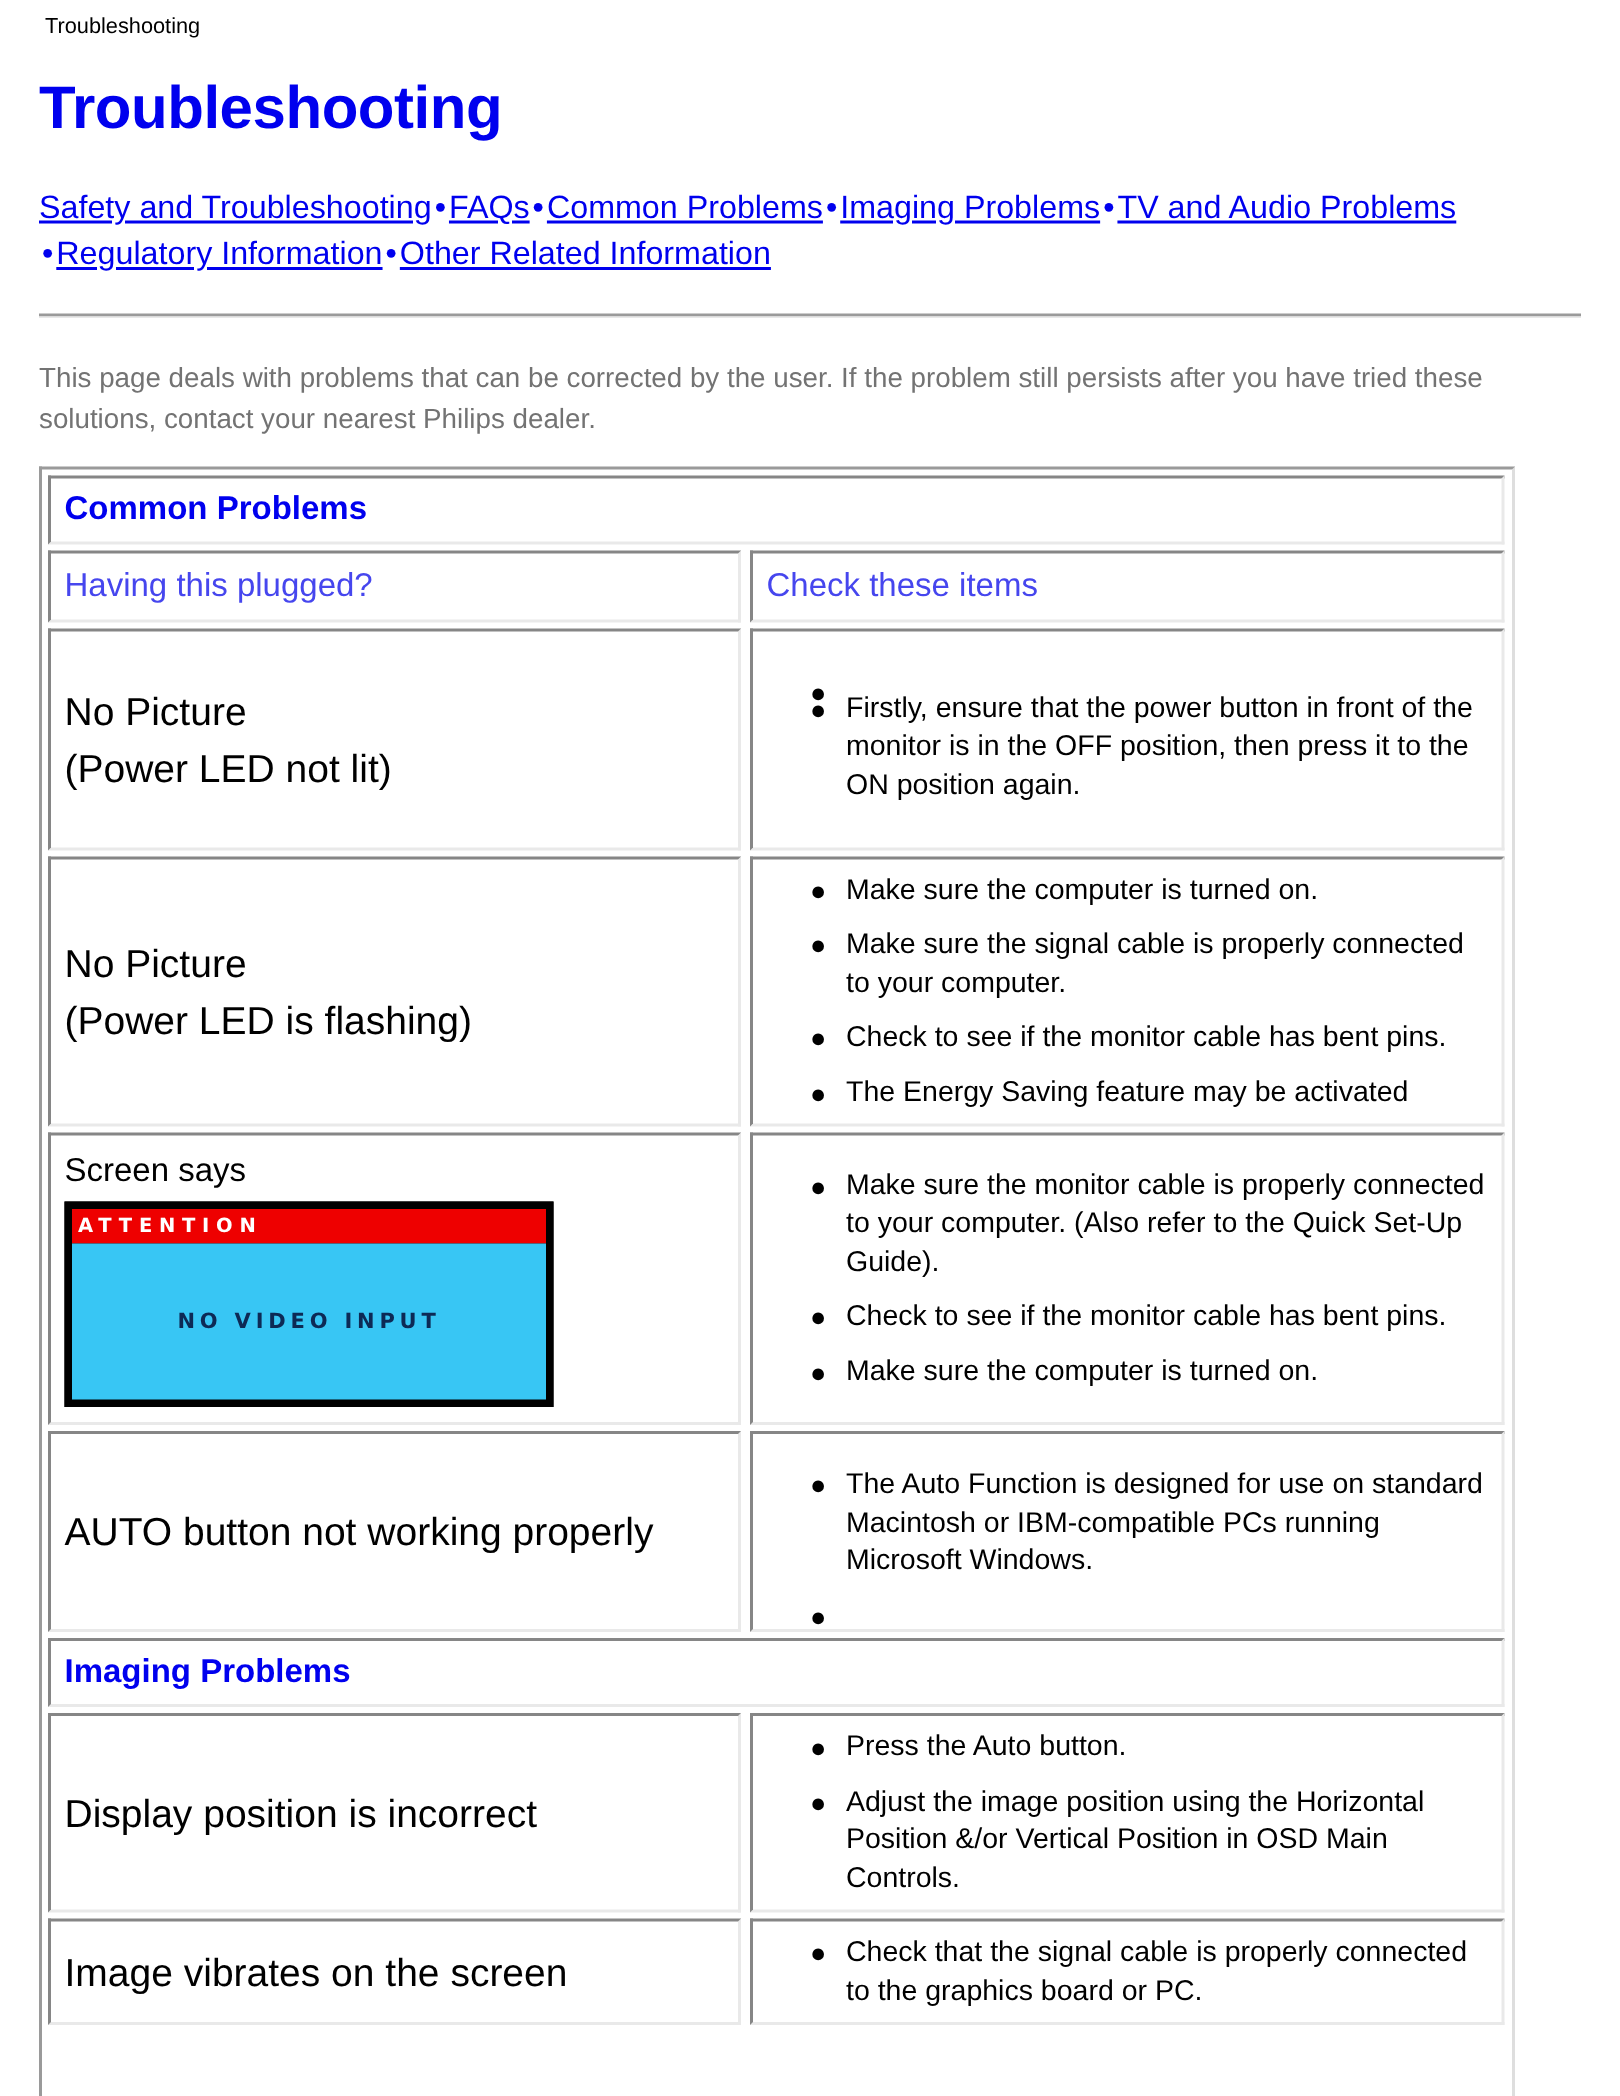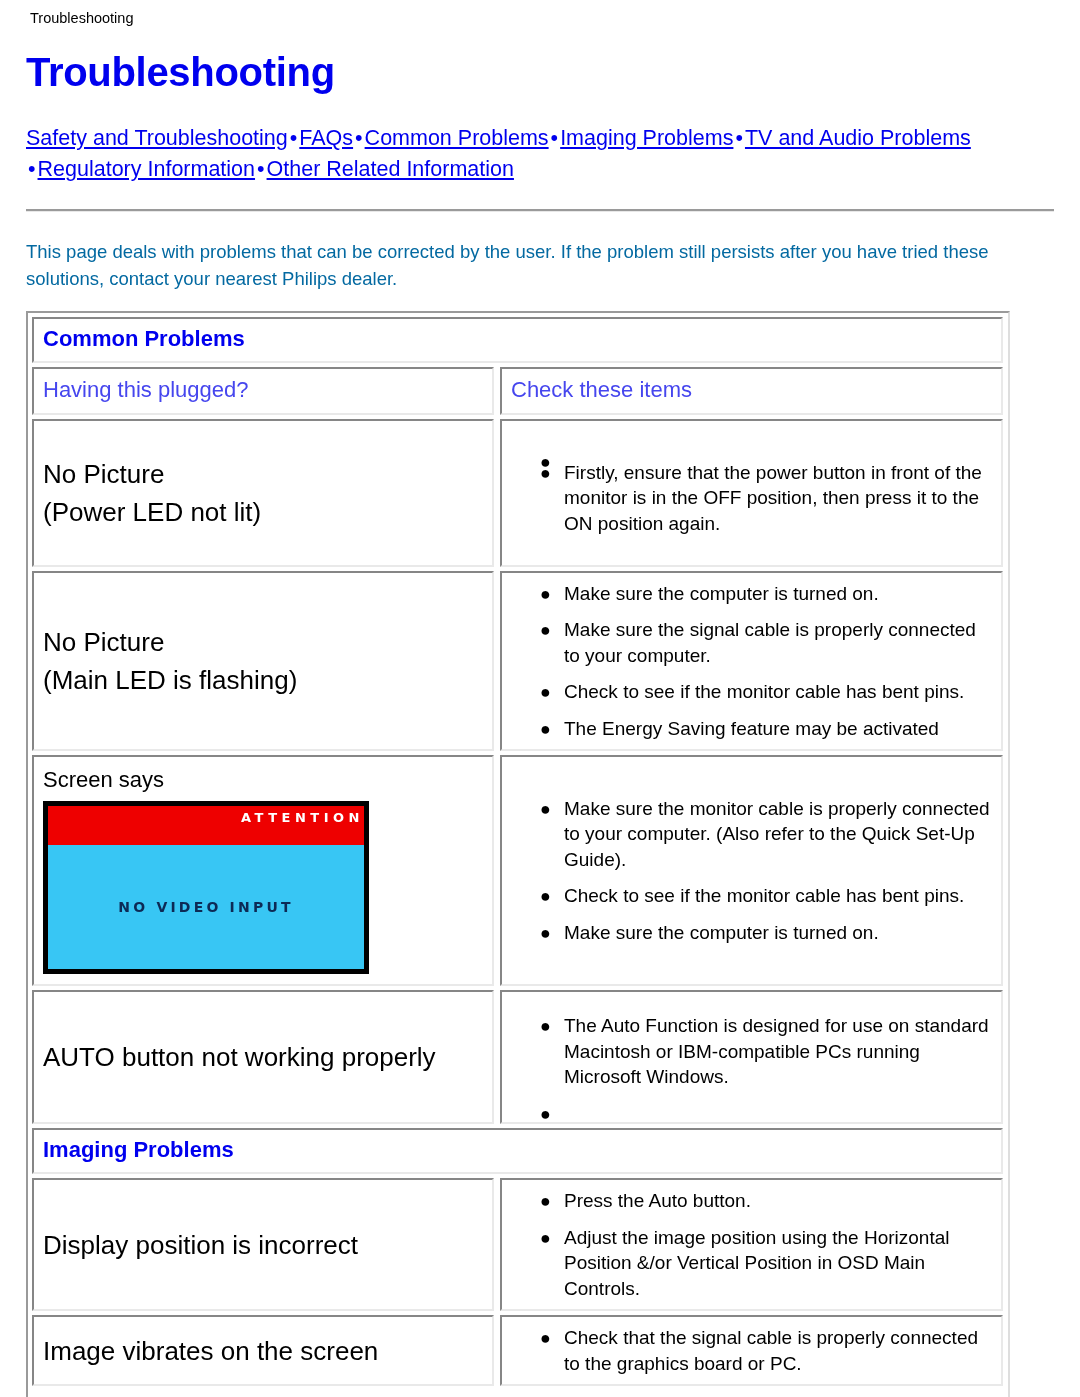--- a/index.html
+++ b/index.html
@@ -58,21 +58,21 @@
     border: none;
     border-top: 2px solid #9a9a9a;
     border-bottom: 1px solid #e8e8e8;
     height: 0;
     margin: 24px 0 0 0;
   }
   .intro {
     font-size: 18.5px;
     line-height: 27px;
     margin-top: 26px;
-    color: #0369a1;
+    color: #737373;
   }
 
   
   .outer-table {
     margin-top: 18px;
     width: 984px;
     border: 2px solid;
     border-color: #9a9a9a #dedede #dedede #9a9a9a;
     background: #ffffff;
     padding: 4px 5px 4px 4px;
@@ -165,30 +165,30 @@
   }
   .monitor {
     width: 326px;
     border: 5px solid #000000;
     background: #000000;
     box-sizing: border-box;
   }
   .monitor .attention {
     background: #EE0000;
     color: #ffffff;
-    text-align: right;
+    text-align: left;
     font-size: 13px;
     letter-spacing: 4.5px;
     font-weight: bold;
-    padding: 4px 0 20px 4px;
+    padding: 4px 0 4px 4px;
     font-family: "DejaVu Sans", sans-serif;
   }
   .monitor .screenbody {
     background: #38C6F4;
-    height: 124px;
+    height: 104px;
     display: flex;
     align-items: center;
     justify-content: center;
   }
   .monitor .novideo {
     color: #0d2a55;
     font-size: 14px;
     font-weight: bold;
     letter-spacing: 3.2px;
     font-family: "DejaVu Sans", sans-serif;
@@ -238,21 +238,21 @@
         <ul class="checks">
           <li><span class="bullet">●</span></li>
           <li><span class="bullet">●</span><span>Firstly, ensure that the power button in front of the monitor is in the OFF position, then press it to the ON position again.</span></li>
         </ul>
       </div>
     </div>
 
     <div class="row" style="min-height:176px;">
       <div class="cell left">
         <div class="problem-text">No Picture</div>
-        <div class="problem-text">(Main LED is flashing)</div>
+        <div class="problem-text">(Power LED is flashing)</div>
       </div>
       <div class="cell right">
         <ul class="checks">
           <li><span class="bullet">●</span><span>Make sure the computer is turned on.</span></li>
           <li><span class="bullet">●</span><span>Make sure the signal cable is properly connected to your computer.</span></li>
           <li><span class="bullet">●</span><span>Check to see if the monitor cable has bent pins.</span></li>
           <li><span class="bullet">●</span><span>The Energy Saving feature may be activated</span></li>
         </ul>
       </div>
     </div>

